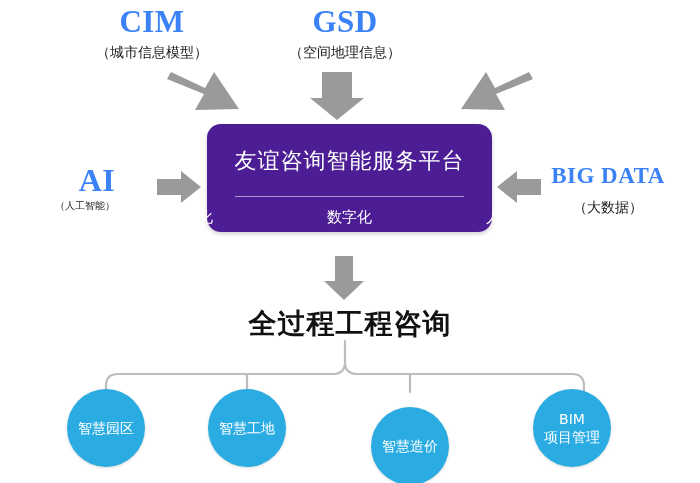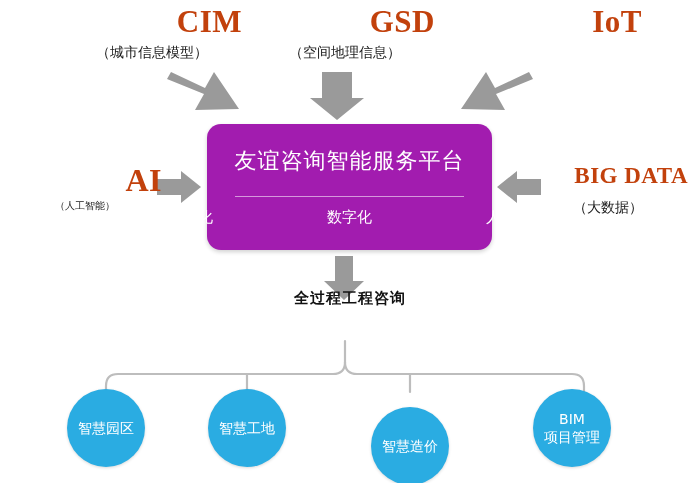--- a/index.html
+++ b/index.html
@@ -17,22 +17,22 @@
     position: relative;
     width: 700px;
     height: 483px;
   }
   .abs { position: absolute; }
 
   
   .src-title {
     font-family: "Liberation Serif", serif;
     font-weight: bold;
-    color: #c2410c;
-    text-align: right;
+    color: #3b82f6;
+    text-align: center;
     letter-spacing: 0.5px;
     white-space: nowrap;
   }
   .src-sub {
     font-family: "DejaVu Sans", sans-serif;
     color: #1a1a1a;
     text-align: center;
     white-space: nowrap;
   }
 
@@ -49,22 +49,22 @@
   .src-ai-s { left: 20px;  top: 199px; width: 130px; font-size: 10px; }
 
   .src-bd   { left: 528px; top: 163px; width: 160px; font-size: 23px; }
   .src-bd-s { left: 528px; top: 199px; width: 160px; font-size: 14px; }
 
   
   .core-box {
     left: 207px;
     top: 124px;
     width: 285px;
-    height: 126px;
-    background: #a21caf;
+    height: 108px;
+    background: #4c1d95;
     border-radius: 14px;
     box-shadow: 0 2px 4px rgba(0,0,0,0.18);
   }
   .core-title {
     position: absolute;
     left: 0; right: 0;
     top: 22px;
     text-align: center;
     color: #ffffff;
     font-family: "DejaVu Sans", sans-serif;
@@ -98,26 +98,26 @@
     height: 15px;
     background: rgba(255,255,255,0.85);
     margin: 0 13px;
     position: relative;
     top: 1px;
   }
 
   
   .mid-title {
     left: 190px;
-    top: 289px;
+    top: 305px;
     width: 320px;
     text-align: center;
     font-family: "DejaVu Sans", sans-serif;
     font-weight: bold;
-    font-size: 15px;
+    font-size: 28px;
     color: #111111;
     letter-spacing: 1px;
     white-space: nowrap;
   }
 
   
   .circle {
     width: 78px;
     height: 78px;
     border-radius: 50%;
@@ -183,21 +183,20 @@
       <path d="M410,374 L410,392" fill="none" stroke="#bdbdbd" stroke-width="2.2" stroke-linecap="round"></path>
     </g>
   </svg>
 
   <div class="abs src-title src-cim">CIM</div>
   <div class="abs src-title src-gsd">GSD</div>
 
   <div class="abs src-sub   src-cim-s">（城市信息模型）</div>
   <div class="abs src-sub   src-gsd-s">（空间地理信息）</div>
 
-  <div class="abs src-title src-iot">IoT</div>
 
   <div class="abs src-title src-ai">AI</div>
   <div class="abs src-sub   src-ai-s">（人工智能）</div>
 
   <div class="abs src-title src-bd">BIG DATA</div>
   <div class="abs src-sub   src-bd-s">（大数据）</div>
 
   <div class="abs core-box">
     <div class="core-title">友谊咨询智能服务平台</div>
     <div class="core-rule"></div>

